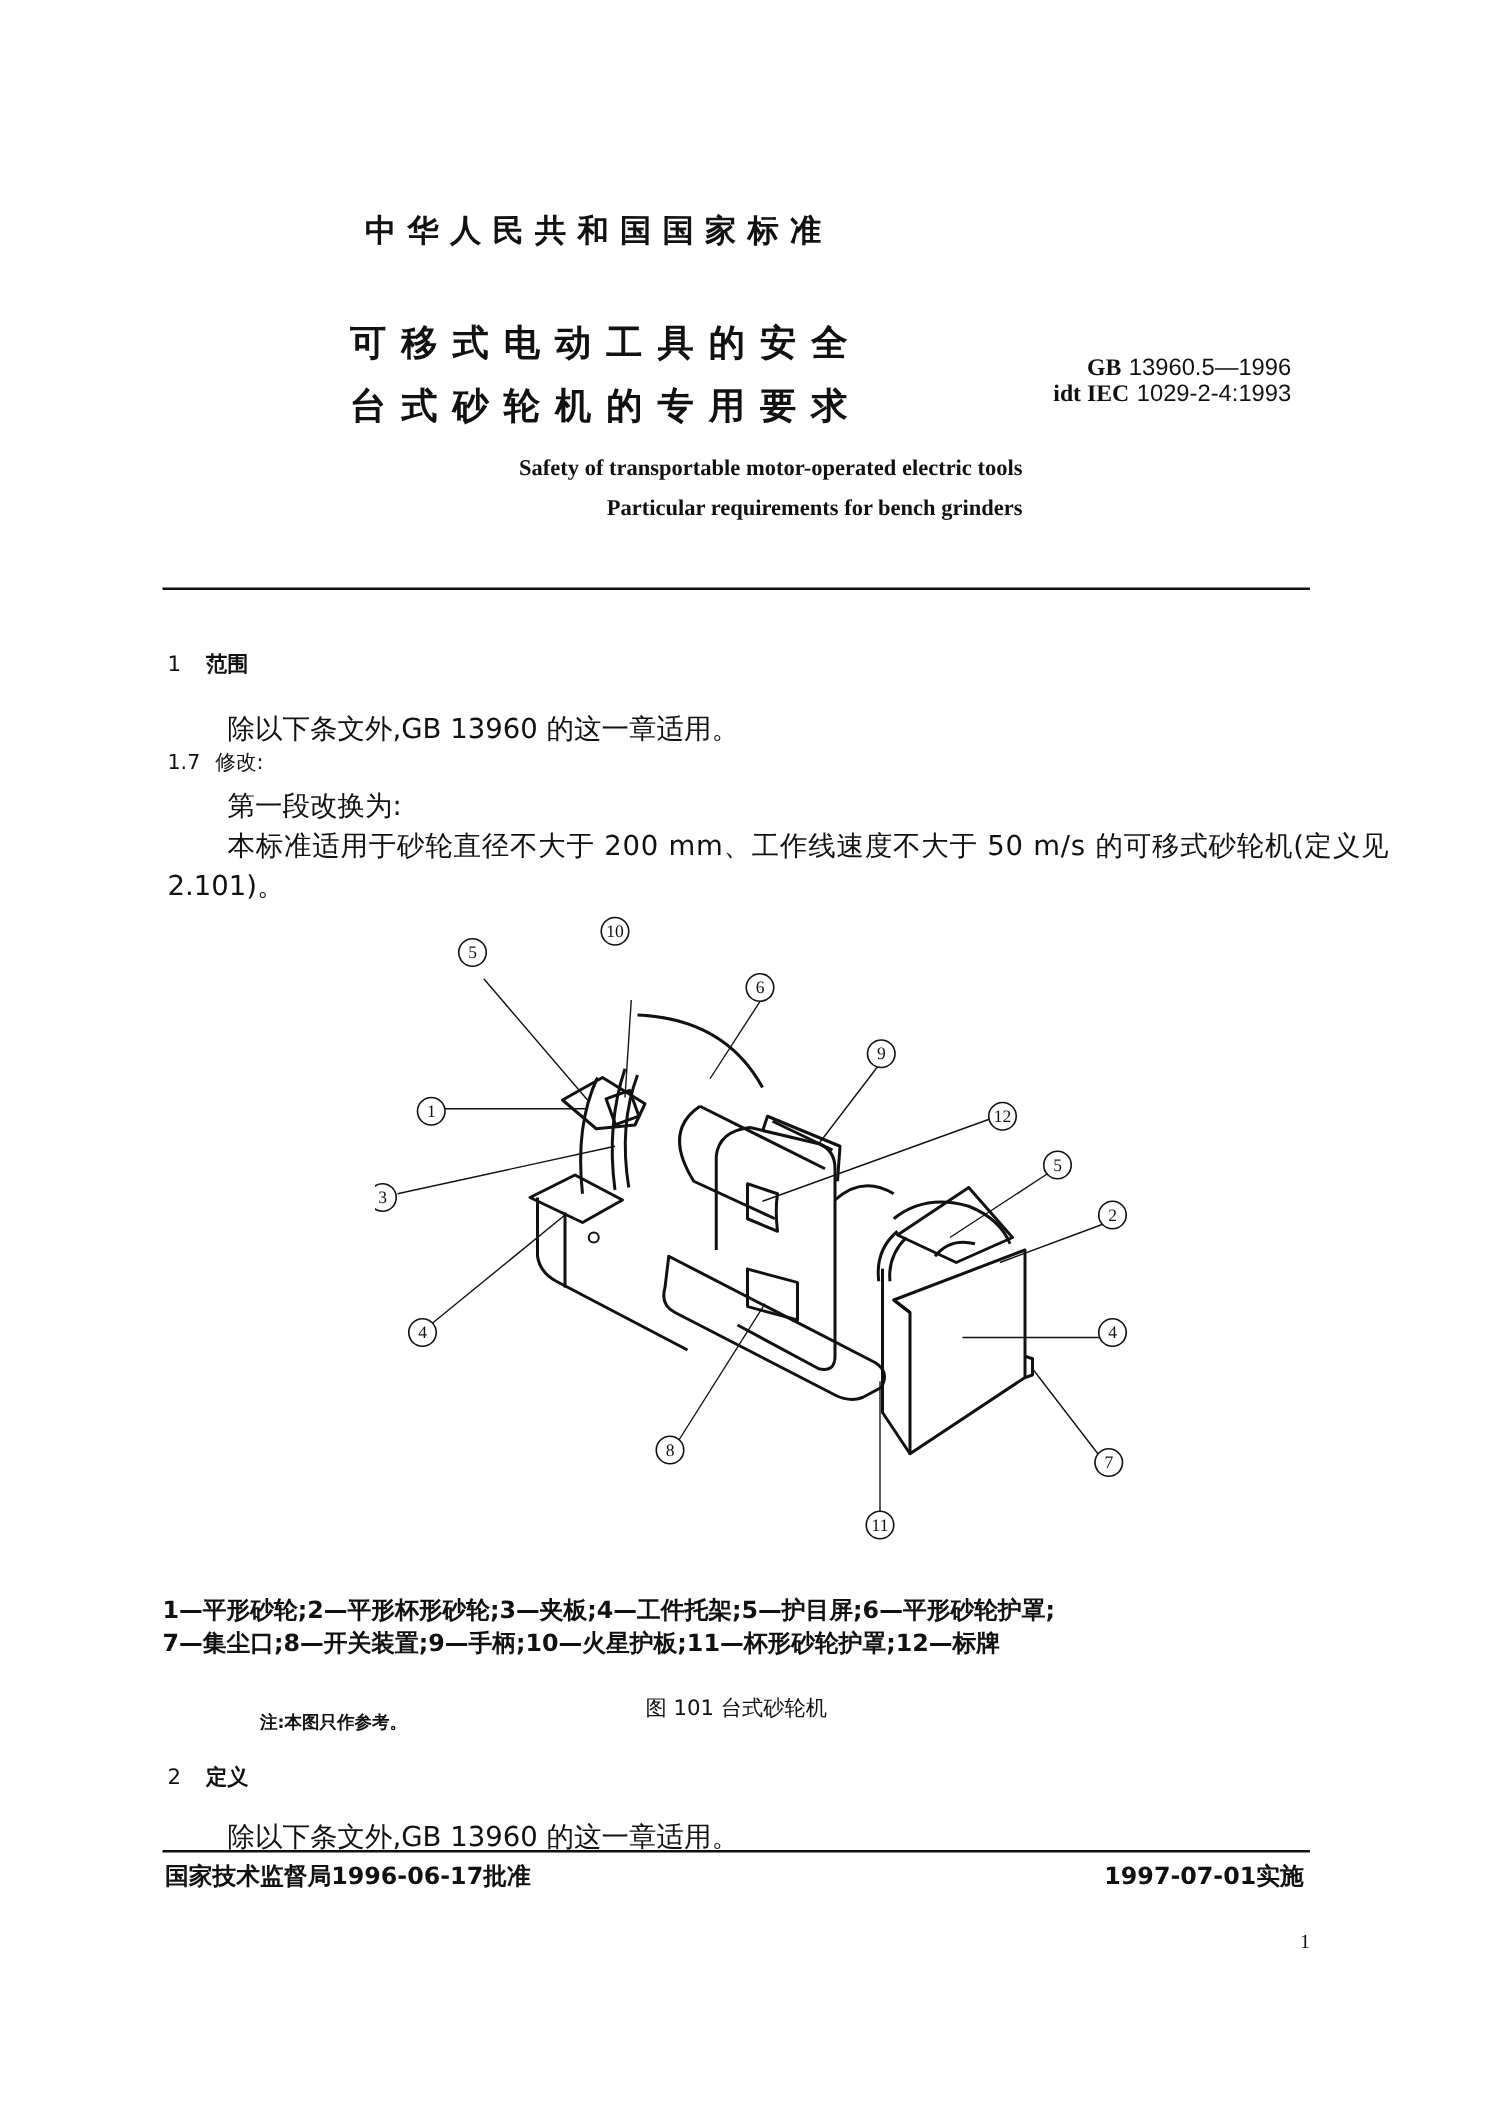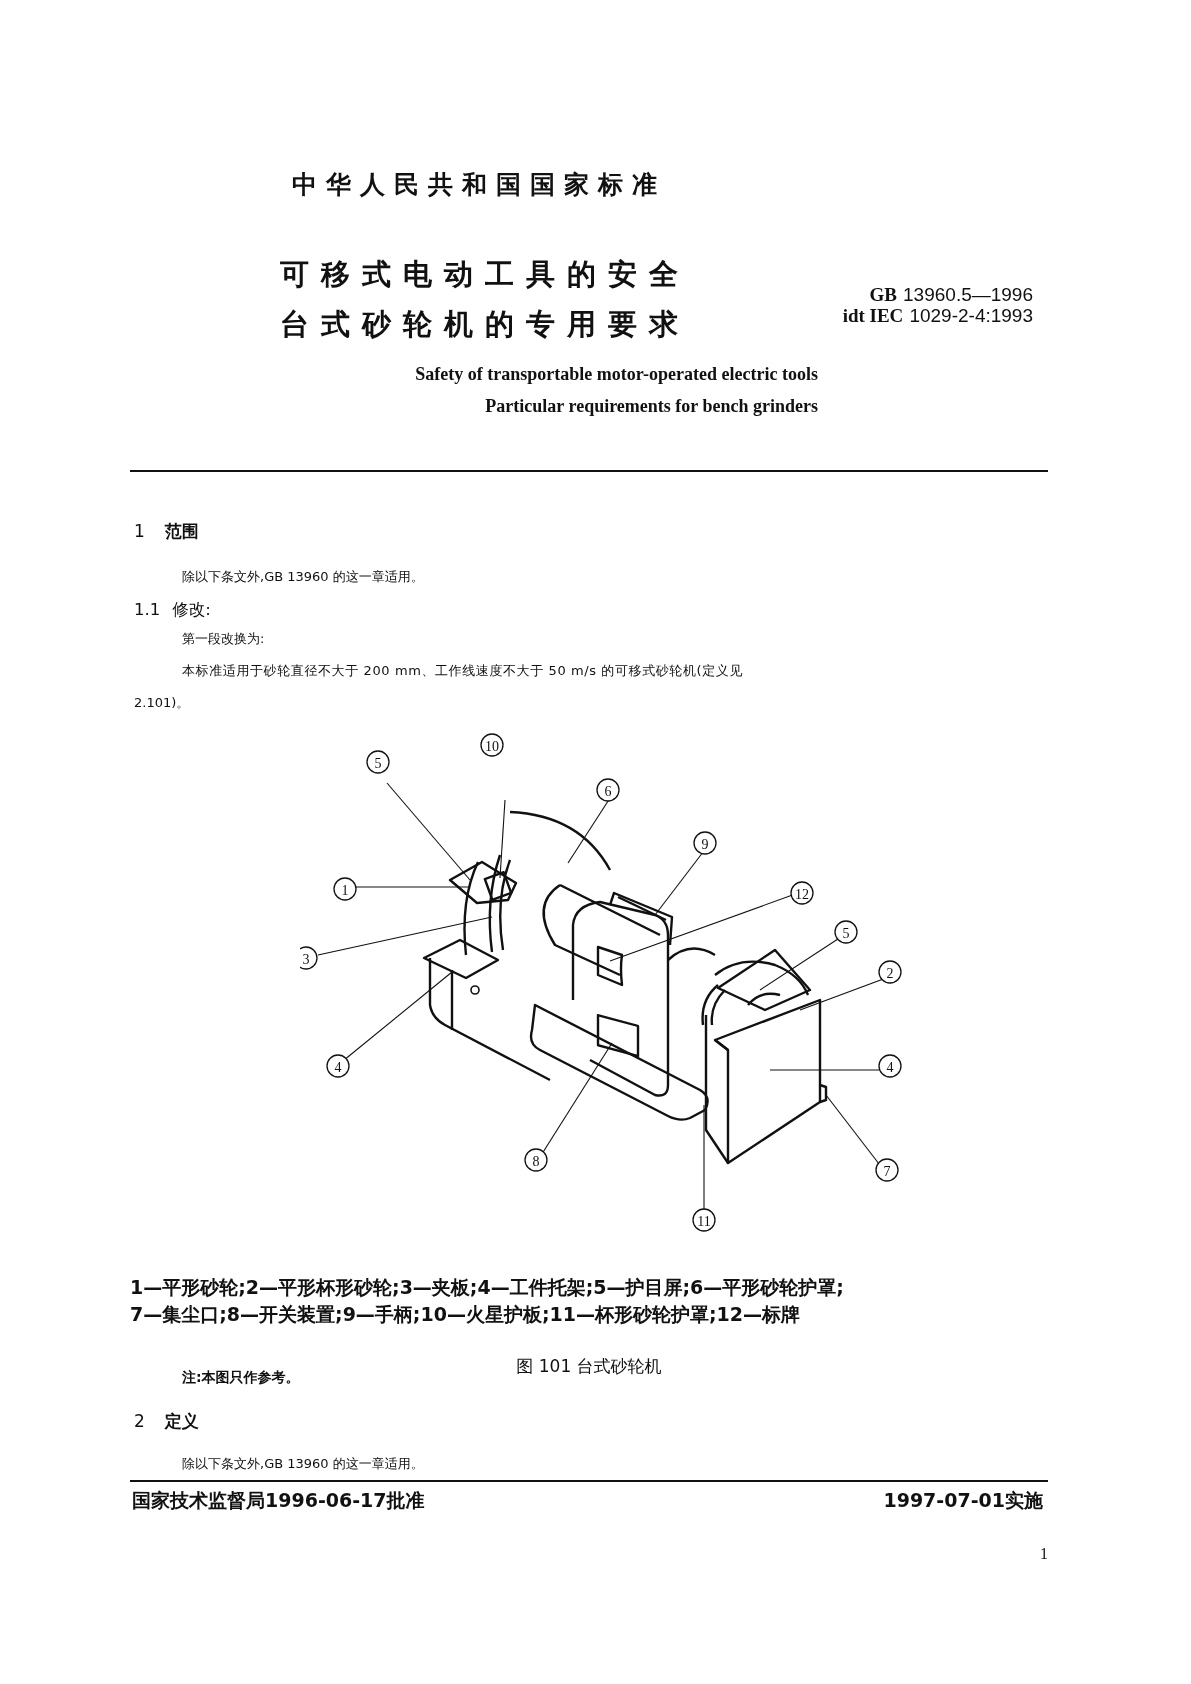--- a/index.html
+++ b/index.html
@@ -15,26 +15,26 @@
   .std-no b { font-family: "Liberation Serif", serif; font-weight: bold; }
   .std-no span { font-family: "Liberation Sans", sans-serif; }
   .en-title { font-family: "Liberation Serif", serif; font-weight: bold; font-size: 18px; width: 600px; text-align: right; left: 218px; }
   .en-title.l1 { top: 364px; }
   .en-title.l2 { top: 396px; }
   .rule { left: 130px; width: 918px; border-top: 2px solid #111; }
   .rule.top { top: 470px; }
   .rule.bottom { top: 1480px; }
   .heading { font-size: 17px; font-weight: bold; }
   .heading .num { font-weight: normal; margin-right: 20px; }
-  .para { font-size: 13px; font-family: "DejaVu Sans", sans-serif; text-align: center; }
+  .para { font-size: 22px; font-family: "DejaVu Sans", sans-serif; text-align: center; }
   .sub { font-size: 16.5px; }
   .sub .num { margin-right: 12px; }
   .legend { font-size: 19px; font-weight: bold; text-align: left; width: 918px; left: 130px; }
   .caption { font-size: 17px; text-align: center; width: 918px; left: 130px; }
-  .note { font-size: 14px; font-weight: bold; }
+  .note { font-size: 14px; font-weight: bold; margin-left: 26px; }
   .footer-left { left: 132px; top: 1488px; font-size: 19px; font-weight: bold; }
   .footer-right { right: 148px; top: 1488px; font-size: 19px; font-weight: bold; }
   .page-num { right: 143px; top: 1545px; font-family: "Liberation Serif", serif; font-size: 16px; }
   svg.figure { position: absolute; left: 300px; top: 720px; }
   svg .line { stroke: #111; fill: none; stroke-width: 2.4; stroke-linejoin: round; }
   svg .leader { stroke: #111; fill: none; stroke-width: 1.1; }
   svg .callout circle { fill: #fff; stroke: #111; stroke-width: 1.3; }
   svg .callout text { font-family: "Liberation Serif", serif; font-size: 14px; text-anchor: middle; dominant-baseline: central; fill: #111; }
 </style>
 </head>
@@ -57,21 +57,21 @@
 <div class="abs en-title l1">Safety of transportable motor-operated electric tools</div>
 <div class="abs en-title l2">Particular requirements for bench grinders</div>
 
 <div class="abs rule top"></div>
 
 <div class="abs heading" style="left:134px; top:520px;">
   <span class="num">1</span><span>范围</span>
 </div>
 <div class="abs para" style="left:182px; top:568px;">除以下条文外,GB 13960 的这一章适用。</div>
 <div class="abs sub" style="left:134px; top:599px;">
-  <span class="num">1.1</span><span>修改:</span>
+  <span class="num">1.7</span><span>修改:</span>
 </div>
 <div class="abs para" style="left:182px; top:630px;">第一段改换为:</div>
 <div class="abs para" style="left:182px; top:662px; letter-spacing:0.6px;">本标准适用于砂轮直径不大于 200 mm、工作线速度不大于 50 m/s 的可移式砂轮机(定义见</div>
 <div class="abs para" style="left:134px; top:694px;">2.101)。</div>
 
 <svg class="figure" width="620" height="520" viewBox="300 720 620 520">
 
   <path class="line" d="M535 1005 L700 1090 Q712 1097 705 1110 L690 1118 Q680 1122 668 1116 L540 1050 Q528 1044 532 1030 Z"></path>
 
   <path class="line" d="M430 958 L430 1005 Q432 1018 445 1025 L550 1080"></path>

